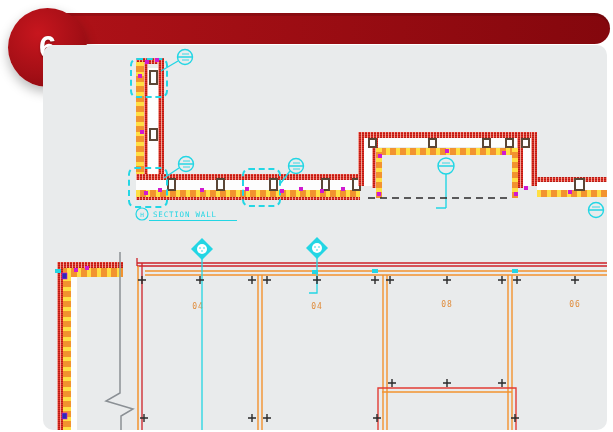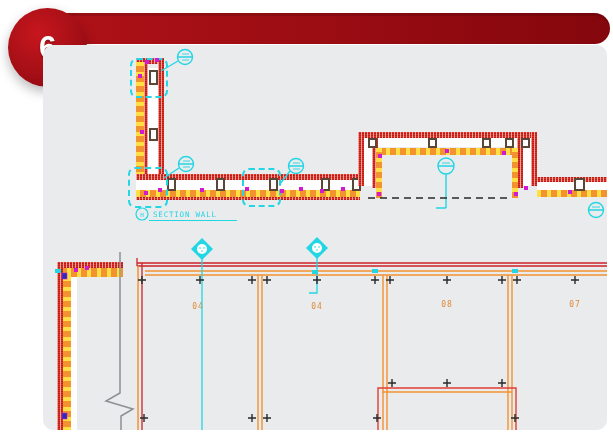--- a/index.html
+++ b/index.html
@@ -117,21 +117,21 @@
 
     <div class="stip" style="left:14px;top:217px;width:66px;height:6px;"></div>
     <div class="oyh" style="left:14px;top:223px;width:66px;height:9px;"></div>
     <div class="stip" style="left:14px;top:217px;width:6px;height:168px;"></div>
     <div class="oyv" style="left:20px;top:232px;width:8px;height:153px;"></div>
     <div class="wht" style="left:28px;top:232px;width:6px;height:153px;"></div>
 
     <span class="baylabel" style="left:143px;top:257px;">04</span>
     <span class="baylabel" style="left:262px;top:257px;">04</span>
     <span class="baylabel" style="left:392px;top:255px;">08</span>
-    <span class="baylabel" style="left:520px;top:255px;">07</span>
+    <span class="baylabel" style="left:520px;top:255px;">06</span>
 
     <svg class="overlay" width="564" height="385" viewBox="0 0 564 385">
 
       <g fill="none" stroke-width="1.4">
         <line class="sk-cyan" x1="135" y1="16" x2="118" y2="26"></line>
         <circle class="sk-cyan" cx="142" cy="12" r="7.5"></circle>
         <line class="sk-cyan" x1="135" y1="12" x2="149" y2="12"></line>
         <line class="sk-cyan" x1="139" y1="9" x2="146" y2="9" stroke-width="0.9"></line>
         <line class="sk-cyan" x1="139" y1="15" x2="146" y2="15" stroke-width="0.9"></line>
       </g>

